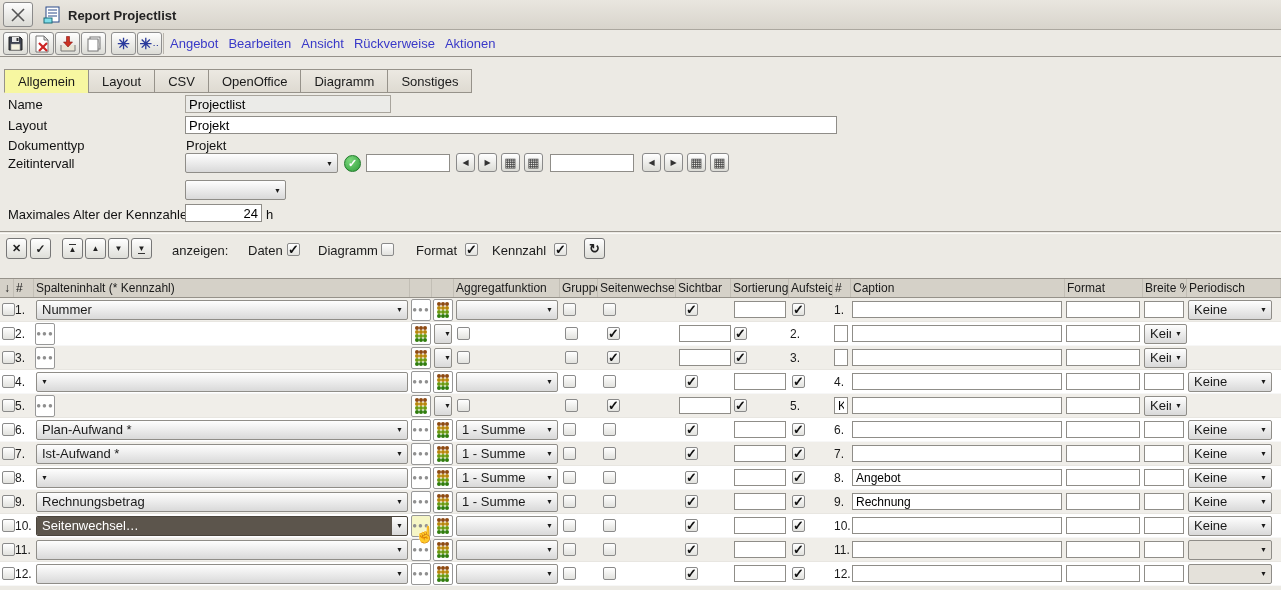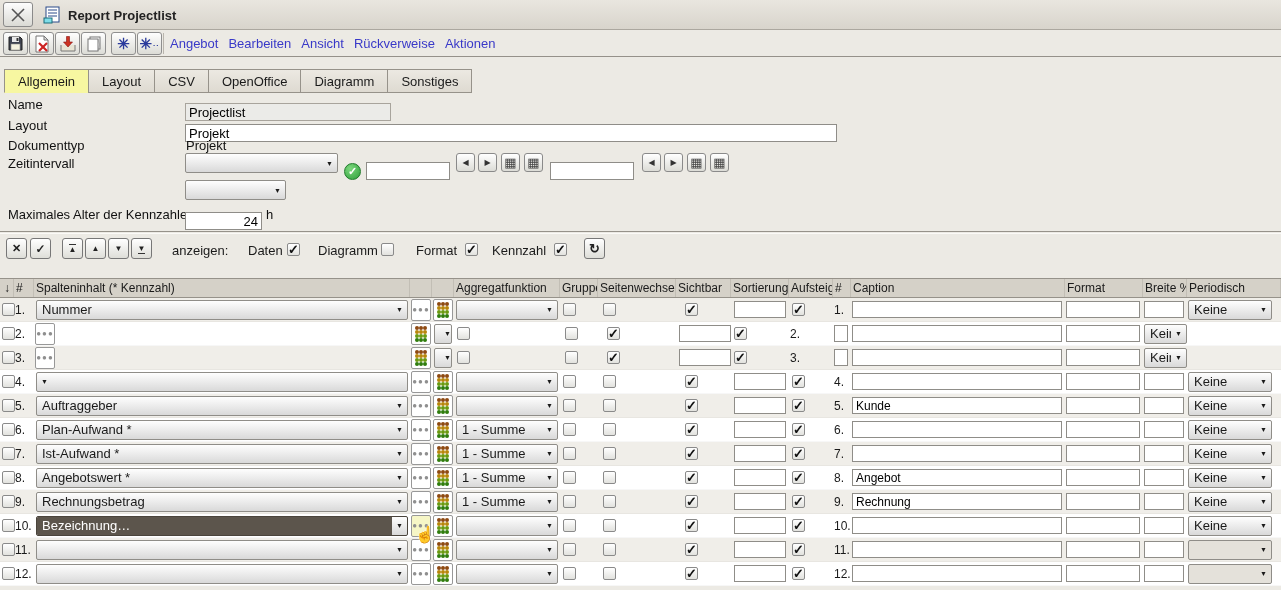--- a/index.html
+++ b/index.html
@@ -2,21 +2,21 @@
 <html><head>
 <meta charset="utf-8">
 <style>
   * { box-sizing: border-box; margin:0; padding:0; }
   html,body { width:1281px; height:590px; }
   body {
     font-family:"Liberation Sans", sans-serif;
     font-size:13px; color:#1a1a1a;
     background:#ECEAE4; position:relative; overflow:hidden;
   }
-  .abs { position:absolute;margin-top:8px; }
+  .abs { position:absolute; }
 
   
   .titlebar { position:absolute; top:0; left:0; width:100%; height:30px;
     background:linear-gradient(#E9E6DF,#D8D4CC); border-bottom:1px solid #ABA79F; }
   .close-btn { position:absolute; left:3px; top:2px; width:30px; height:25px;
     border:1px solid #8a8a8a; border-radius:3px;
     background:linear-gradient(#FDFDFD,#DADAD5);
     display:flex; align-items:center; justify-content:center; cursor:pointer; }
   .doc-icon { position:absolute; left:42px; top:5px; width:20px; height:20px; }
   .win-title { position:absolute; left:68px; top:8px; font-weight:bold; font-size:13px; color:#222; }
@@ -551,26 +551,20 @@
             <span class="combo-arr">▼</span>
           </div>
         </div>
       </div>
       <div class="tgrid trow alt">
         <div class="cc">
           <span class="cb" style="margin-left: 2px;"></span>
         </div>
         <div class="cc rownum">5.</div>
         <div class="cc">
-          <div class="combo cfill">
-            <span class="combo-val">Auftraggeber</span>
-            <span class="combo-arr">▼</span>
-          </div>
-        </div>
-        <div class="cc">
           <div class="mini-btn">
             <span class="dots-gl">●●●</span>
           </div>
         </div>
         <div class="cc">
           <div class="mini-btn">
             <span class="dotgrid">
               <span style="background: rgb(142, 74, 18);"></span>
               <span style="background: rgb(142, 74, 18);"></span>
               <span style="background: rgb(142, 74, 18);"></span>
@@ -768,21 +762,20 @@
           </div>
         </div>
       </div>
       <div class="tgrid trow">
         <div class="cc">
           <span class="cb" style="margin-left: 2px;"></span>
         </div>
         <div class="cc rownum">8.</div>
         <div class="cc">
           <div class="combo cfill">
-            <span class="combo-val">Angebotswert *</span>
             <span class="combo-arr">▼</span>
           </div>
         </div>
         <div class="cc">
           <div class="mini-btn">
             <span class="dots-gl">●●●</span>
           </div>
         </div>
         <div class="cc">
           <div class="mini-btn">
@@ -912,21 +905,21 @@
           </div>
         </div>
       </div>
       <div class="tgrid trow">
         <div class="cc">
           <span class="cb" style="margin-left: 2px;"></span>
         </div>
         <div class="cc rownum">10.</div>
         <div class="cc">
           <div class="combo cfill sel">
-            <span class="combo-val">Bezeichnung…</span>
+            <span class="combo-val">Seitenwechsel…</span>
             <span class="combo-arr">▼</span>
           </div>
         </div>
         <div class="cc">
           <div class="mini-btn hl">
             <span class="dots-gl">●●●</span>
             <span class="cursor-ic">☝</span>
           </div>
         </div>
         <div class="cc">

